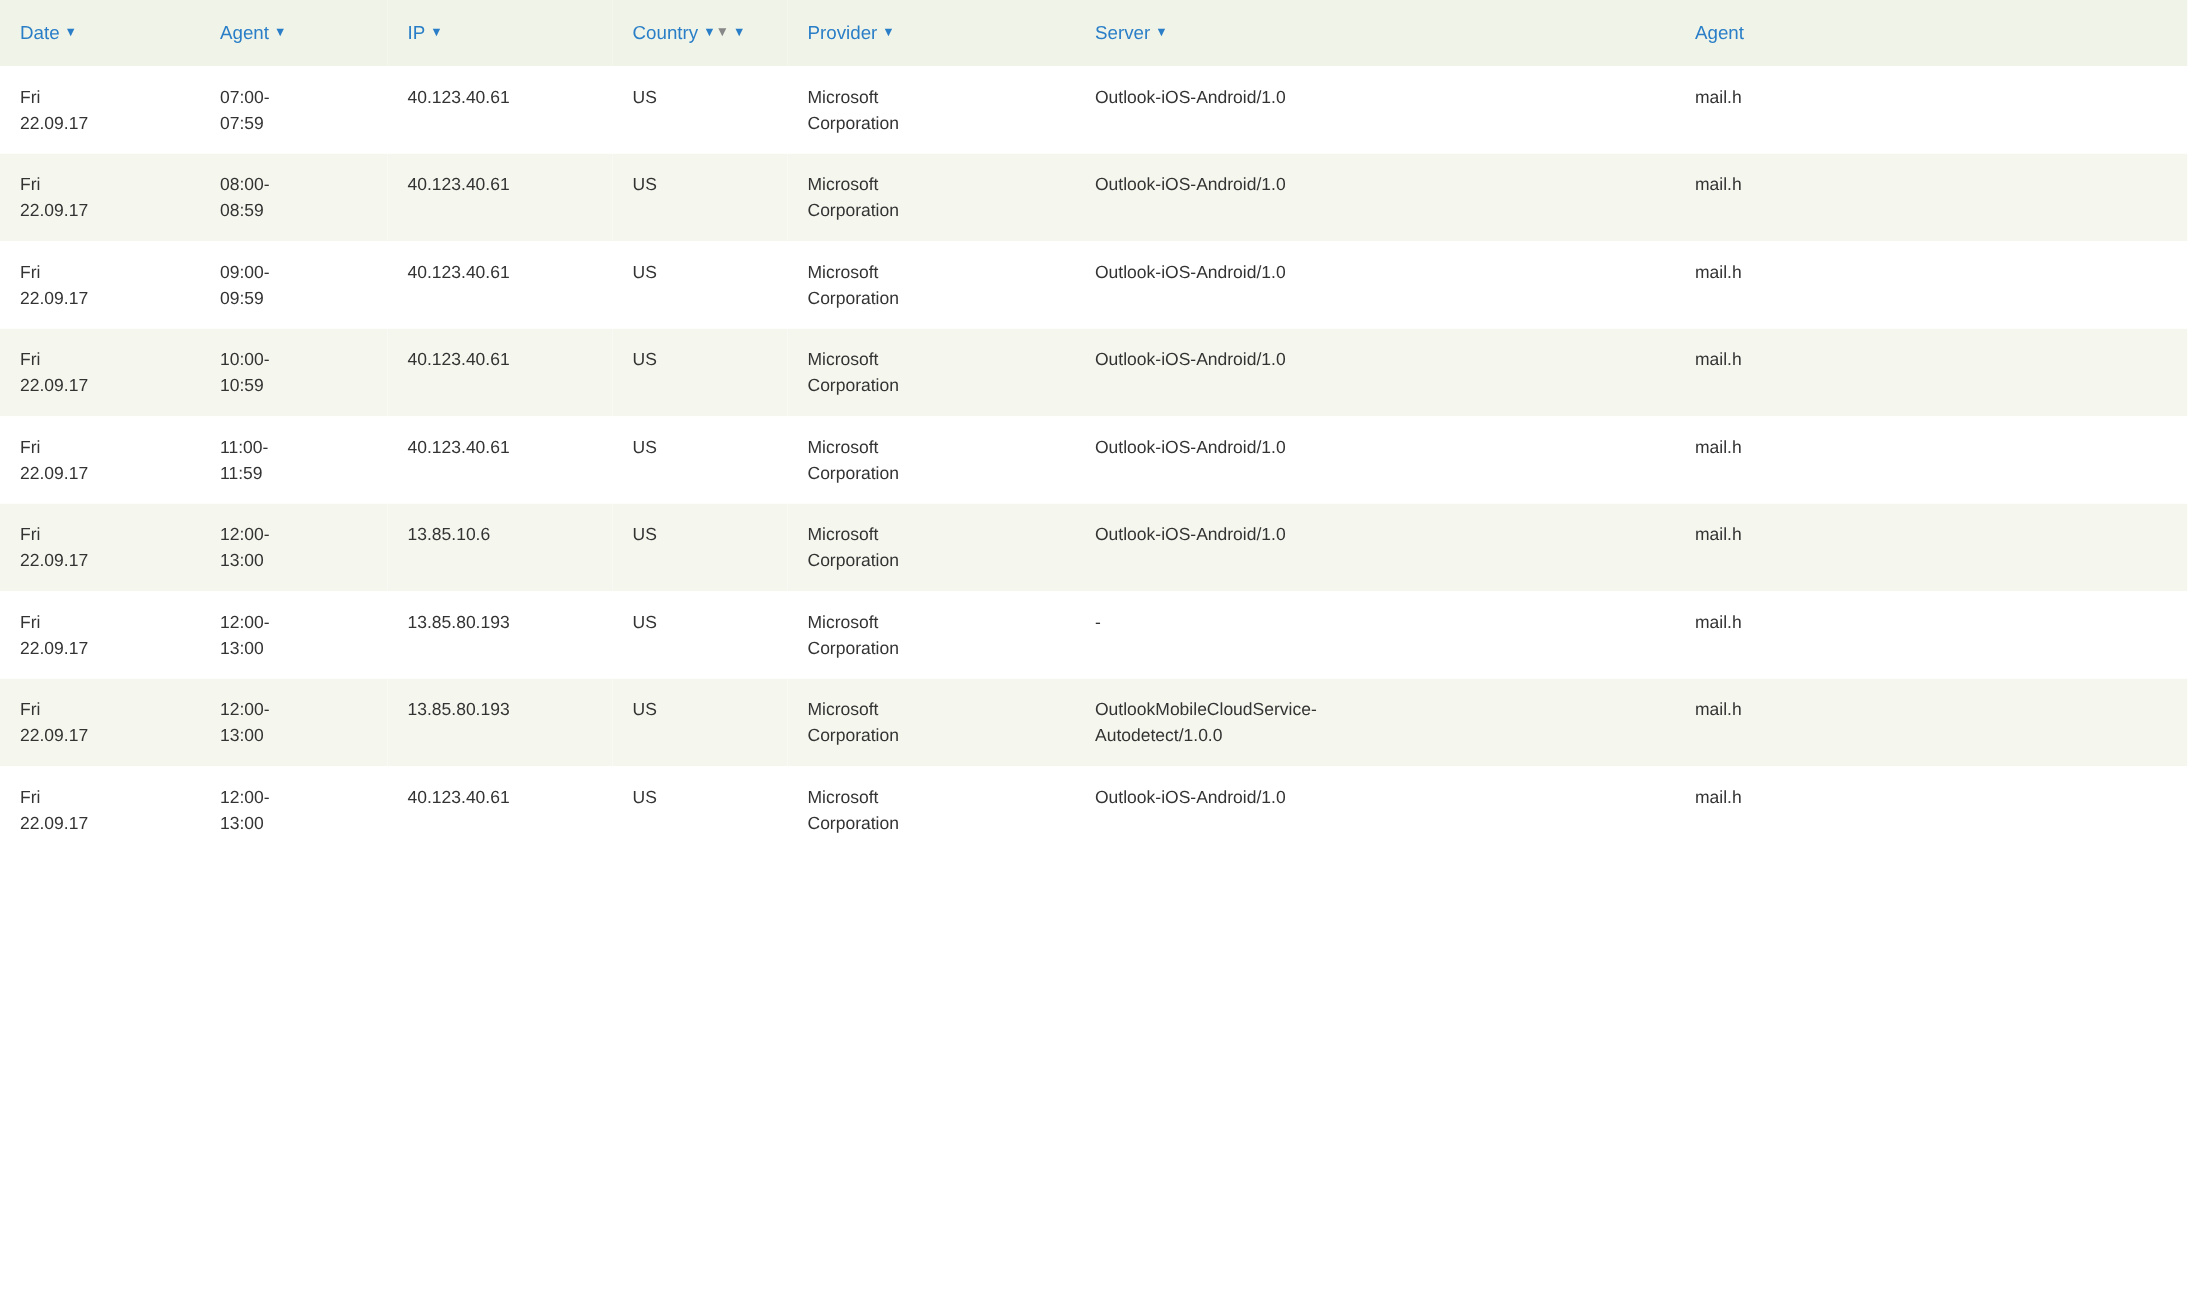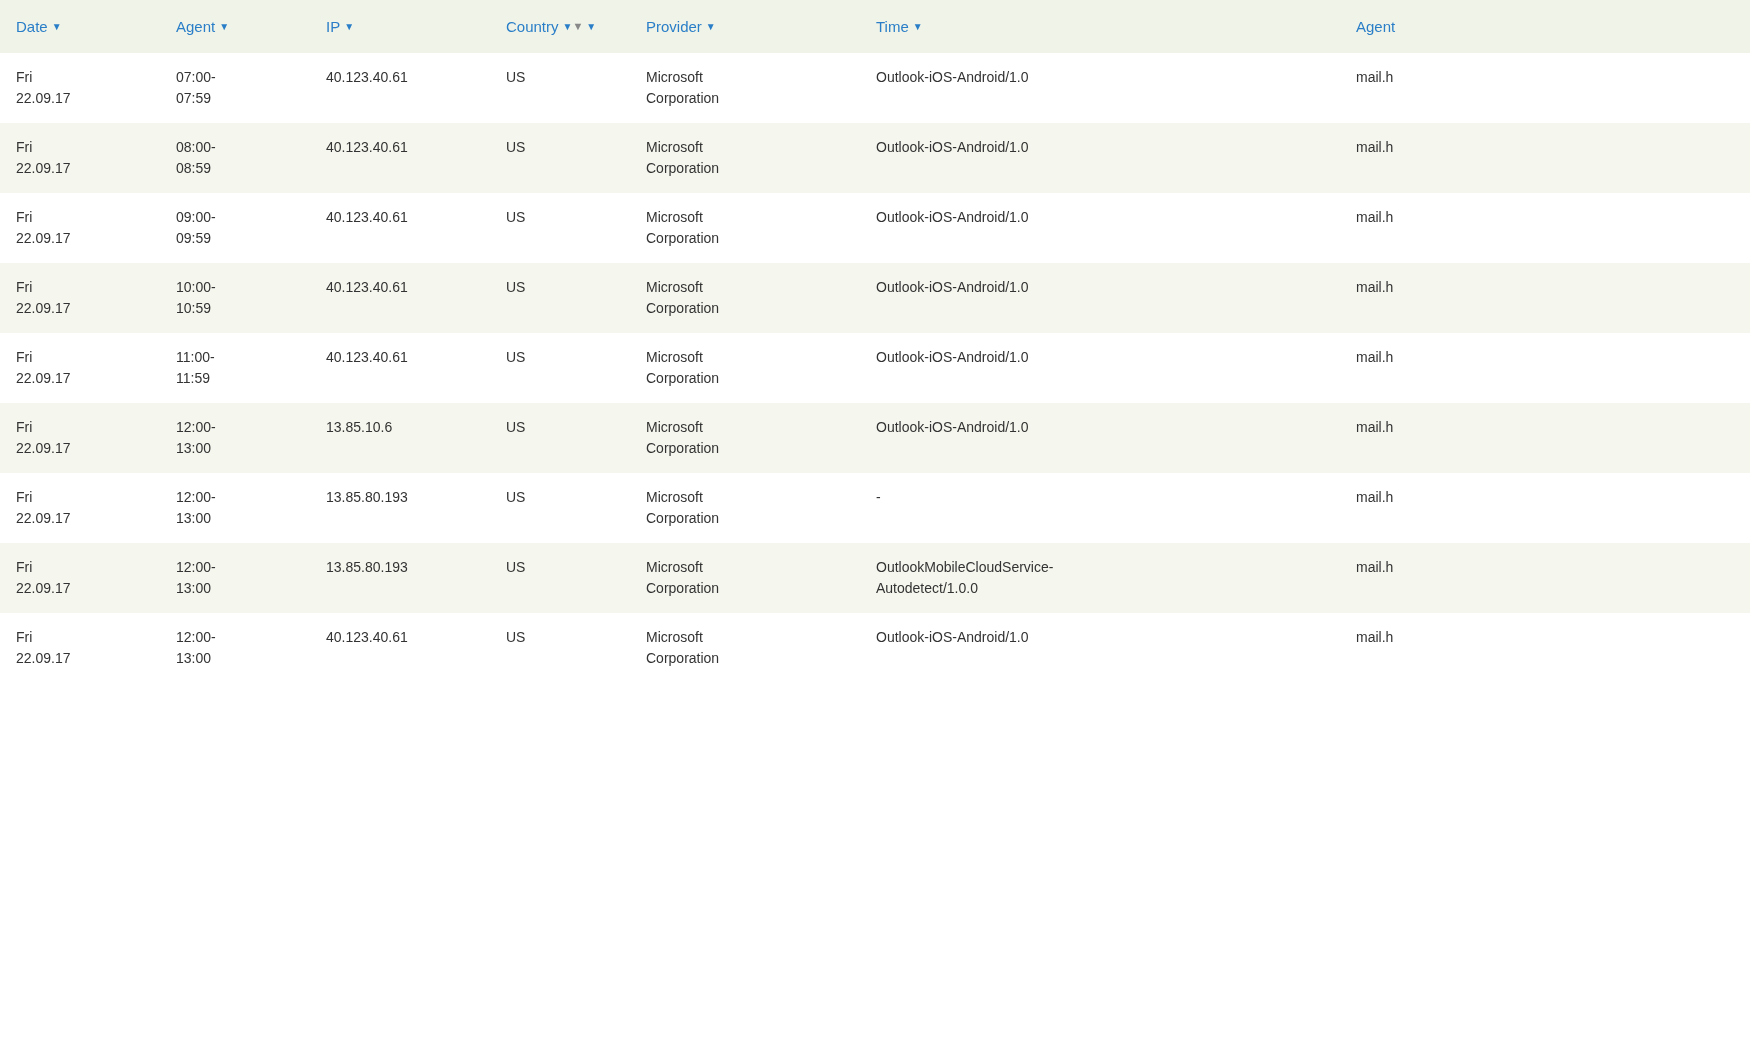--- a/index.html
+++ b/index.html
@@ -151,21 +151,21 @@
           </span>
         </th>
         <th>
           <span class="th-inner">
             <span>Provider</span>
             <span class="sort-arrow">▼</span>
           </span>
         </th>
         <th>
           <span class="th-inner">
-            <span>Time</span>
+            <span>Server</span>
             <span class="sort-arrow">▼</span>
           </span>
         </th>
         <th>
           <span class="th-inner">
             <span>Agent</span>
           </span>
         </th>
       </tr>
     </thead>

